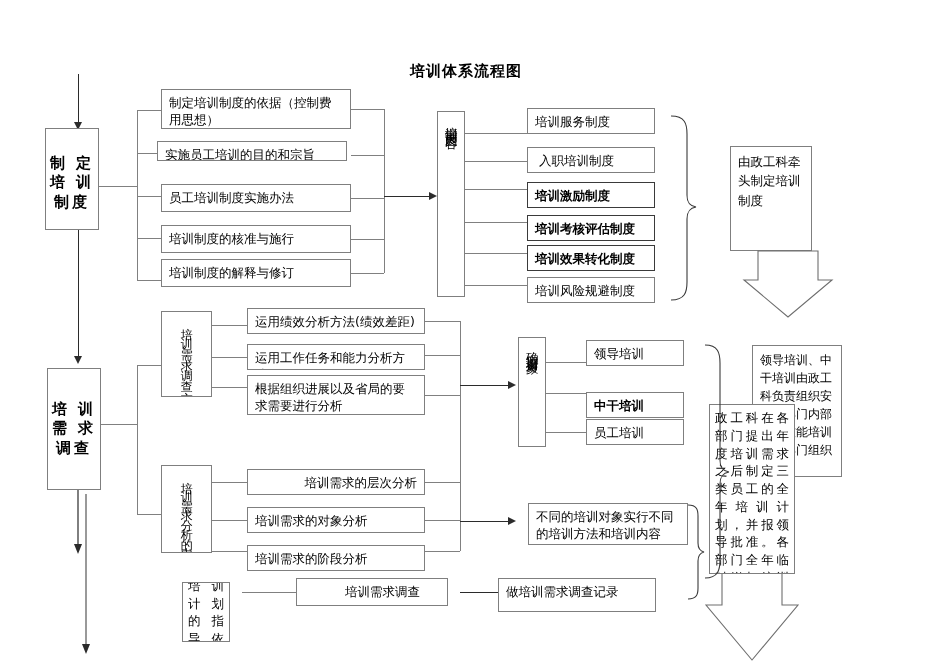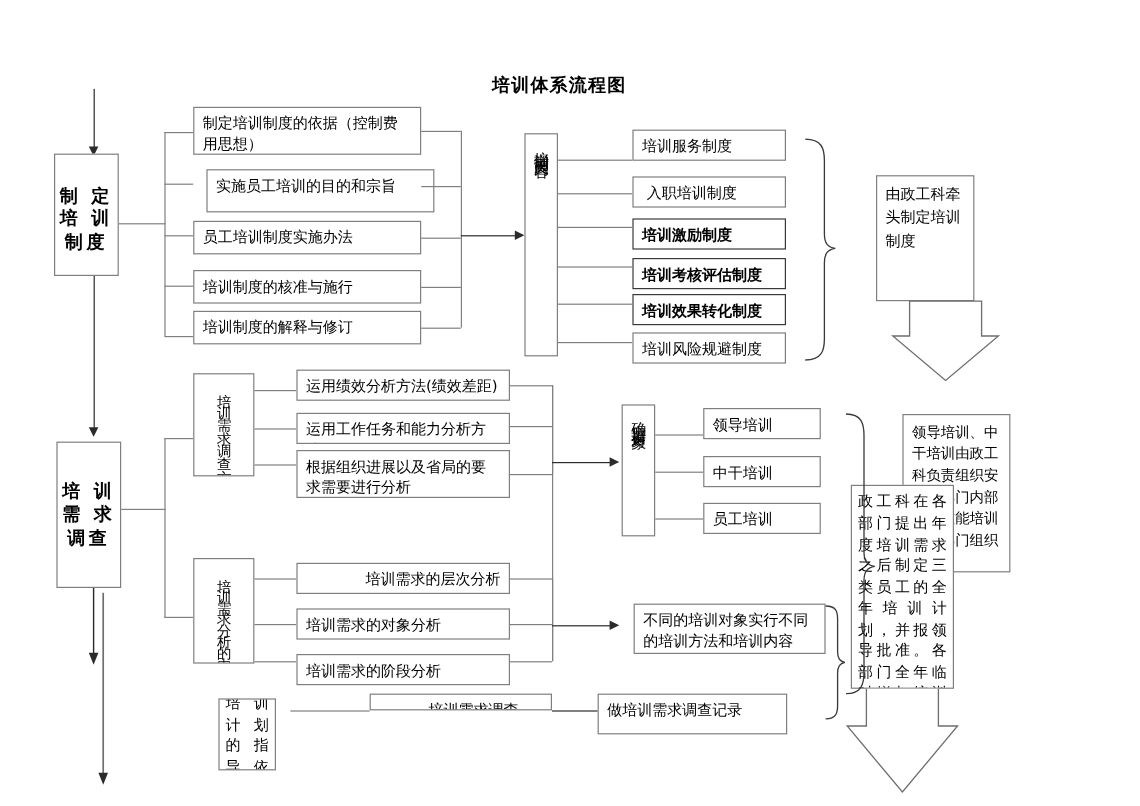--- a/index.html
+++ b/index.html
@@ -113,21 +113,21 @@
   <div class="h" style="left:99px;top:186px;width:39px;"></div>
   <div class="v" style="left:137px;top:110px;height:170px;"></div>
 
   <div class="h" style="left:137px;top:110px;width:24px;"></div>
   <div class="h" style="left:137px;top:153px;width:24px;"></div>
   <div class="h" style="left:137px;top:196px;width:24px;"></div>
   <div class="h" style="left:137px;top:238px;width:24px;"></div>
   <div class="h" style="left:137px;top:280px;width:24px;"></div>
 
   <div class="box" style="left:161px;top:89px;width:190px;height:40px;">制定培训制度的依据（控制费用思想）</div>
-  <div class="box" style="left:172px;top:141px;width:190px;height:36px;">实施员工培训的目的和宗旨</div>
+  <div class="box" style="left:157px;top:141px;width:190px;height:20px;">实施员工培训的目的和宗旨</div>
   <div class="box" style="left:161px;top:184px;width:190px;height:28px;">员工培训制度实施办法</div>
   <div class="box" style="left:161px;top:225px;width:190px;height:28px;">培训制度的核准与施行</div>
   <div class="box" style="left:161px;top:259px;width:190px;height:28px;">培训制度的解释与修订</div>
 
   <div class="h" style="left:351px;top:109px;width:33px;"></div>
   <div class="h" style="left:351px;top:155px;width:33px;"></div>
   <div class="h" style="left:351px;top:198px;width:33px;"></div>
   <div class="h" style="left:351px;top:239px;width:33px;"></div>
   <div class="h" style="left:351px;top:273px;width:33px;"></div>
   <div class="v" style="left:384px;top:109px;height:164px;"></div>
@@ -212,34 +212,34 @@
 
   <div class="vbox" style="left:518px;top:337px;width:28px;height:110px;">
     <div class="vtext">确定培训对象</div>
   </div>
 
   <div class="h" style="left:546px;top:362px;width:40px;"></div>
   <div class="h" style="left:546px;top:393px;width:40px;"></div>
   <div class="h" style="left:546px;top:432px;width:40px;"></div>
 
   <div class="box" style="left:586px;top:340px;width:98px;height:26px;">领导培训</div>
-  <div class="box" style="left:586px;top:380px;width:98px;height:26px;">中干培训</div>
+  <div class="box" style="left:586px;top:392px;width:98px;height:26px;font-weight:bold;">中干培训</div>
   <div class="box" style="left:586px;top:419px;width:98px;height:26px;">员工培训</div>
 
   <div class="hdark" style="left:460px;top:521px;width:50px;"></div>
   <div class="arr-r" style="left:508px;top:517px;"></div>
   <div class="box" style="left:528px;top:503px;width:160px;height:42px;">不同的培训对象实行不同的培训方法和培训内容</div>
 
   <div class="vbox" style="left:182px;top:582px;width:48px;height:60px;align-items:center;padding-top:0;writing-mode:horizontal-tb;">
     <div class="just" style="writing-mode:horizontal-tb;font-size:12.5px;line-height:1.4;width:100%;padding:4px 5px;box-sizing:border-box;">制定培训计划的指导依据</div>
   </div>
 
   <div class="h" style="left:242px;top:592px;width:66px;"></div>
 
-  <div class="box" style="left:308px;top:578px;width:152px;height:14px;padding-left:48px;">培训需求调查</div>
+  <div class="box" style="left:296px;top:578px;width:152px;height:28px;padding-left:48px;">培训需求调查</div>
 
   <div class="hdark" style="left:460px;top:592px;width:48px;"></div>
   <div class="arr-r" style="left:506px;top:588px;"></div>
 
   <div class="box" style="left:498px;top:578px;width:158px;height:34px;">做培训需求调查记录</div>
 
   <div class="box" style="left:752px;top:345px;width:90px;height:132px;line-height:1.5;font-size:12px;">领导培训、中干培训由政工科负责组织安排。部门内部业务技能培训由各部门组织实施</div>
 
   <div class="vbox" style="left:709px;top:404px;width:86px;height:170px;align-items:stretch;padding-top:0;background:#fff;">
     <div class="just" style="writing-mode:horizontal-tb;font-size:12.5px;line-height:1.42;width:100%;padding:4px 5px;box-sizing:border-box;">政工科在各部门提出年度培训需求之后制定三类员工的全年培训计划，并报领导批准。各部门全年临时增加培训计划，需报政工批准</div>

